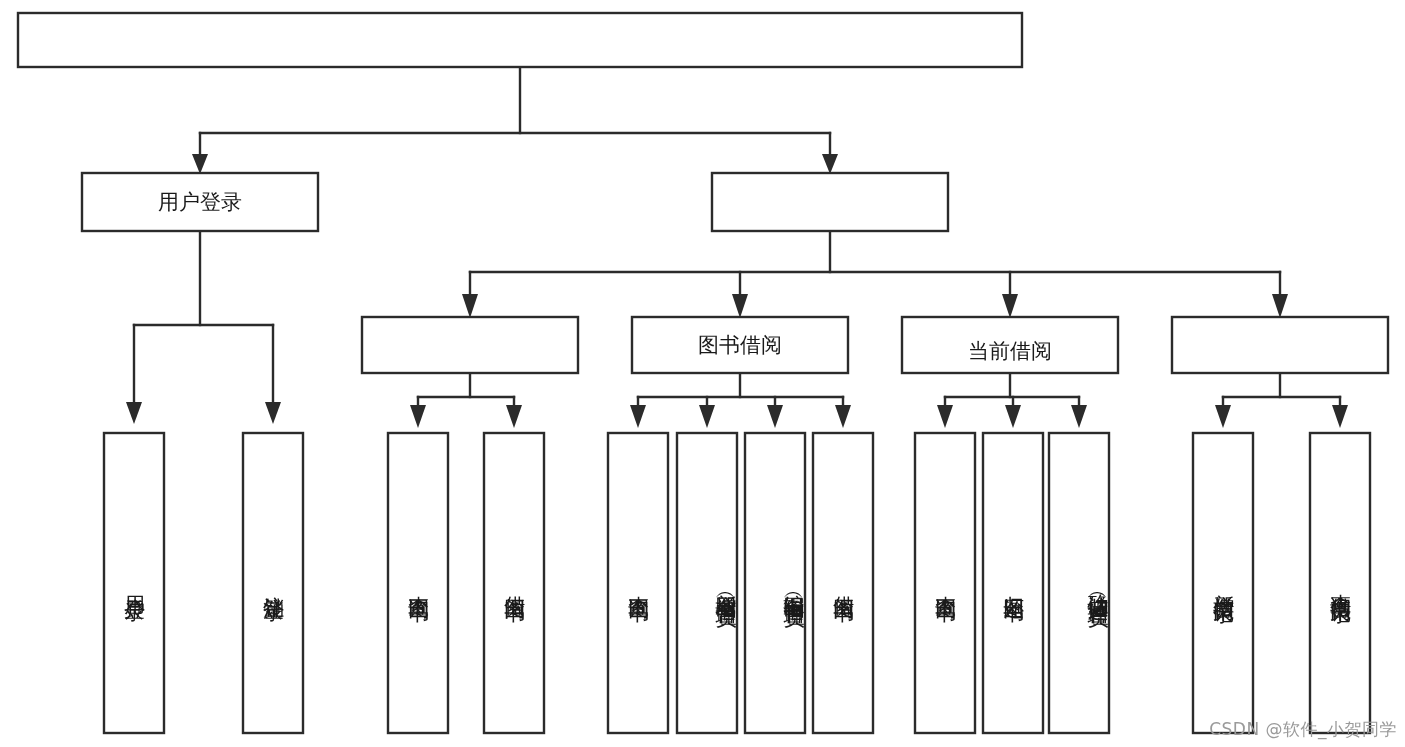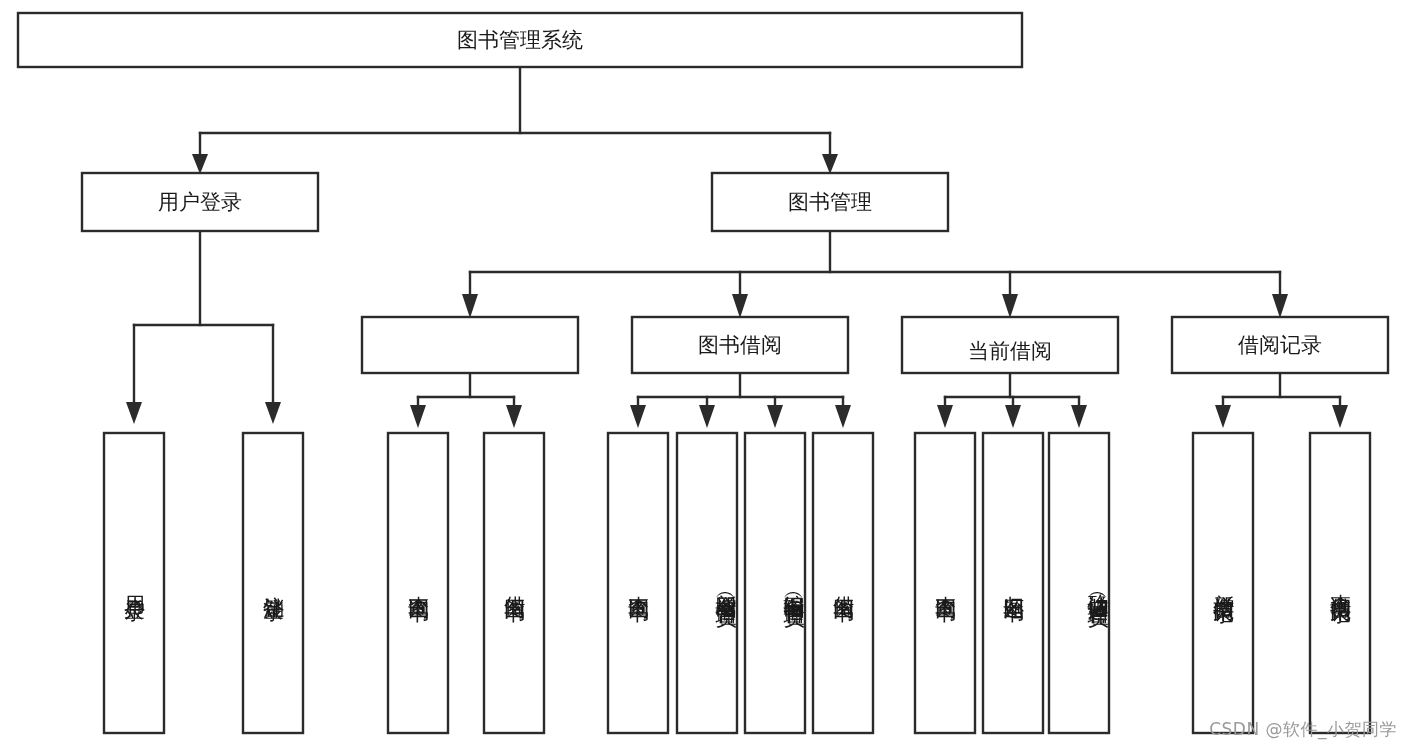--- a/index.html
+++ b/index.html
@@ -175,28 +175,25 @@
       <rect class="node-box" x="915" y="433" width="60" height="300"></rect>
       <rect class="node-box" x="983" y="433" width="60" height="300"></rect>
       <rect class="node-box" x="1049" y="433" width="60" height="300"></rect>
 
       <rect class="node-box" x="1193" y="433" width="60" height="300"></rect>
       <rect class="node-box" x="1310" y="433" width="60" height="300"></rect>
 
     </g>
   </svg>
 
-  <div class="hlabel-wrap" style="left:18px; top:13px; width:1004px; height:54px;">图书管理系统</div>
 
   <div class="hlabel-wrap" style="left:82px; top:173px; width:236px; height:58px;">用户登录</div>
-  <div class="hlabel-wrap" style="left:712px; top:173px; width:236px; height:58px;">图书管理</div>
 
   <div class="hlabel-wrap" style="left:632px; top:317px; width:216px; height:56px;text-align:center;">图书借阅</div>
   <div class="hlabel-wrap" style="left:902px; top:317px; width:216px; height:68px;">当前借阅</div>
-  <div class="hlabel-wrap" style="left:1172px; top:317px; width:216px; height:56px;">借阅记录</div>
 
   <div class="vlabel-wrap" style="left:104px; top:433px; width:60px; height:300px;">用户登录</div>
   <div class="vlabel-wrap" style="left:243px; top:433px; width:60px; height:300px;">注销登录</div>
 
   <div class="vlabel-wrap" style="left:388px; top:433px; width:60px; height:300px;">查询图书</div>
   <div class="vlabel-wrap" style="left:484px; top:433px; width:60px; height:300px;">借阅图书</div>
 
   <div class="vlabel-wrap" style="left:608px; top:433px; width:60px; height:300px;">查询图书</div>
   <div class="vlabel-wrap" style="left:677px; top:433px; width:60px; height:300px; align-items:flex-start; padding-top:6px; box-sizing:border-box;">新增图书（管理员）</div>
   <div class="vlabel-wrap" style="left:745px; top:433px; width:60px; height:300px; align-items:flex-start; padding-top:6px; box-sizing:border-box;">编辑图书（管理员）</div>

